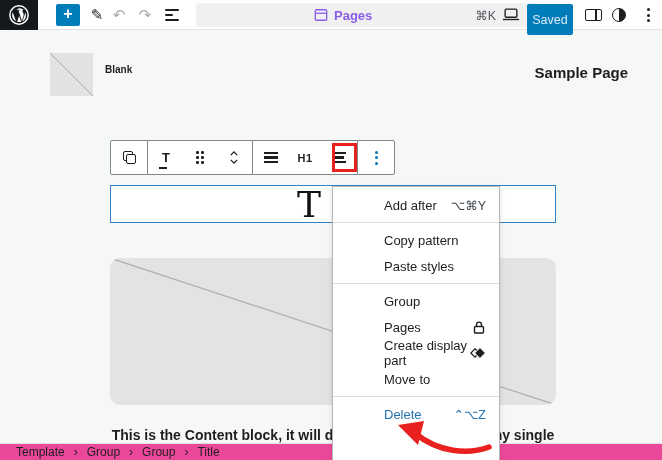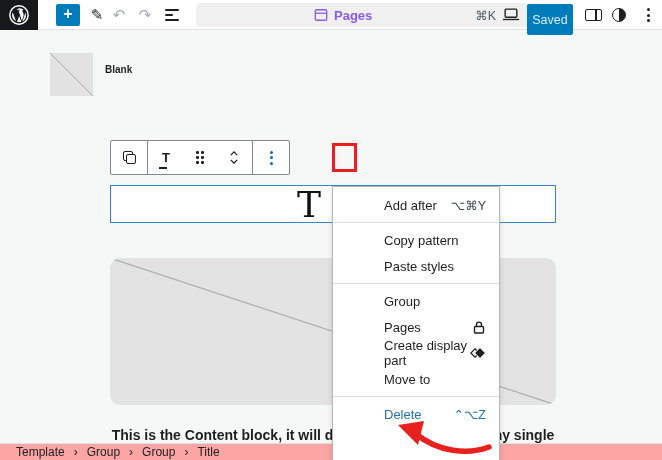--- a/index.html
+++ b/index.html
@@ -83,21 +83,21 @@
 
   
   .feat-ph { position:absolute; left:110px; top:258px; width:446px; height:147px;
              background:#e3e3e4; border-radius:10px; overflow:hidden; z-index:1; }
 
   
   .content-text { position:absolute; left:110px; top:427px; width:446px; text-align:center;
                   font-size:14px; font-weight:bold; color:#1e1e1e; z-index:2; }
 
   
-  .bottombar { position:absolute; left:0; top:443px; width:662px; height:17px; background:#fca5a5;
+  .bottombar { position:absolute; left:0; top:443px; width:662px; height:17px; background:#ec4899;
                border-top:1px solid #e0e0e0; display:flex; align-items:center; gap:9px;
                padding:0 16px; font-size:12px; z-index:20; }
   .crumb { color:#1e1e1e; cursor:pointer; }
   .crumb-sep { color:#1e1e1e; font-size:12px; }
 
   
   .menu { position:absolute; left:332px; top:186px; width:168px; height:280px; background:#fff;
           border:1px solid #b5b5b5; box-shadow:0 2px 6px rgba(0,0,0,.12); z-index:30;
           padding-top:5px; }
   .menu-item { height:26px; display:flex; align-items:center; padding:0 13px; font-size:13px;
@@ -169,20 +169,21 @@
         </span>
     </div>
   </div>
 
   <div class="logo-ph">
     <svg width="43" height="43">
       <line x1="0" y1="0" x2="43" y2="43" stroke="#a9a9a9" stroke-width="1"></line>
     </svg>
   </div>
   <div class="site-title">Blank</div>
+  <div class="nav-item">Sample Page</div>
 
   <div class="block-toolbar">
     <div class="tseg">
       <div class="icon-btn">
         <span class="copy-sq">
             <i class="back"></i>
             <i class="front"></i>
           </span>
       </div>
     </div>
@@ -200,20 +201,37 @@
             <i></i>
           </span>
       </div>
       <div class="icon-btn movers">
         <svg class="chev" viewBox="0 0 10 6">
           <polyline points="1,5 5,1 9,5" fill="none" stroke="#1e1e1e" stroke-width="1.6"></polyline>
         </svg>
         <svg class="chev" viewBox="0 0 10 6">
           <polyline points="1,1 5,5 9,1" fill="none" stroke="#1e1e1e" stroke-width="1.6"></polyline>
         </svg>
+      </div>
+    </div>
+    <div class="tseg">
+      <div class="icon-btn align-full">
+        <span>
+            <i></i>
+            <i></i>
+            <i></i>
+          </span>
+      </div>
+      <div class="icon-btn hlevel">H1</div>
+      <div class="icon-btn">
+        <span class="align-center">
+            <i class="l"></i>
+            <i class="s"></i>
+            <i class="l"></i>
+          </span>
       </div>
     </div>
     <div class="tseg">
       <div class="icon-btn">
         <span class="dots-v opt-dots">
             <i></i>
             <i></i>
             <i></i>
           </span>
       </div>

